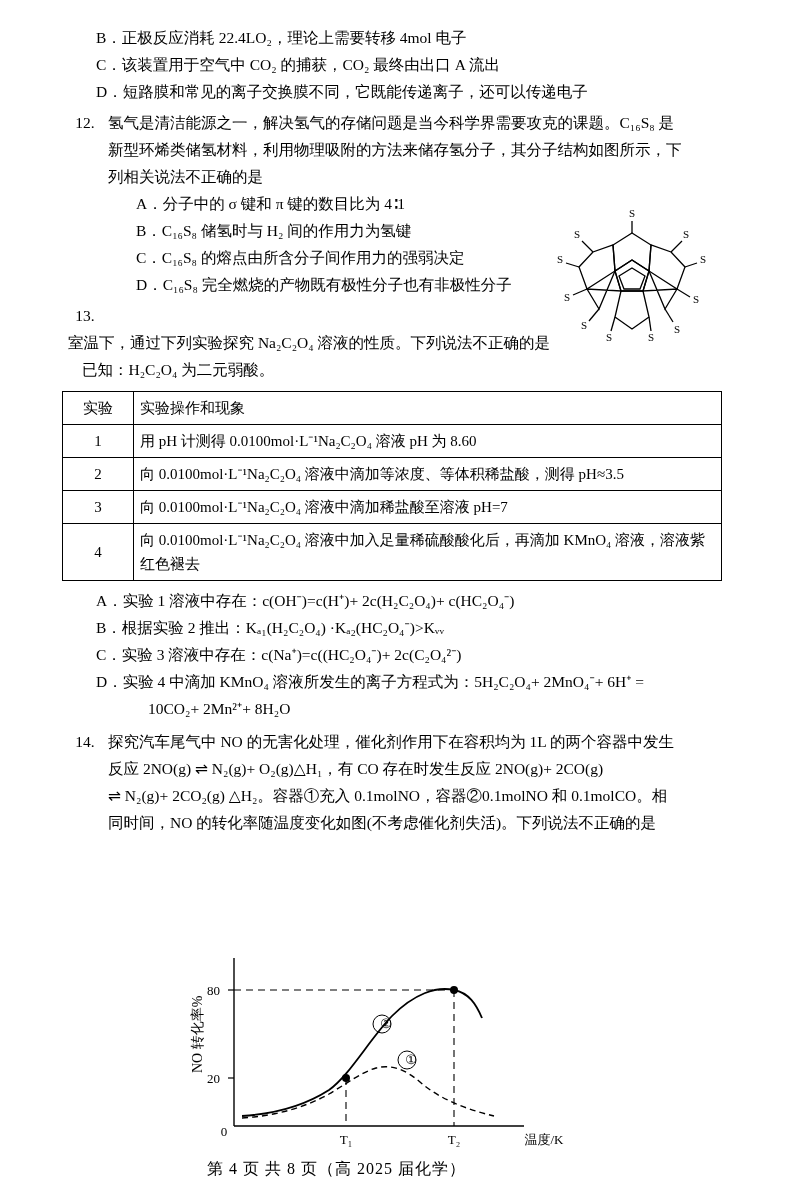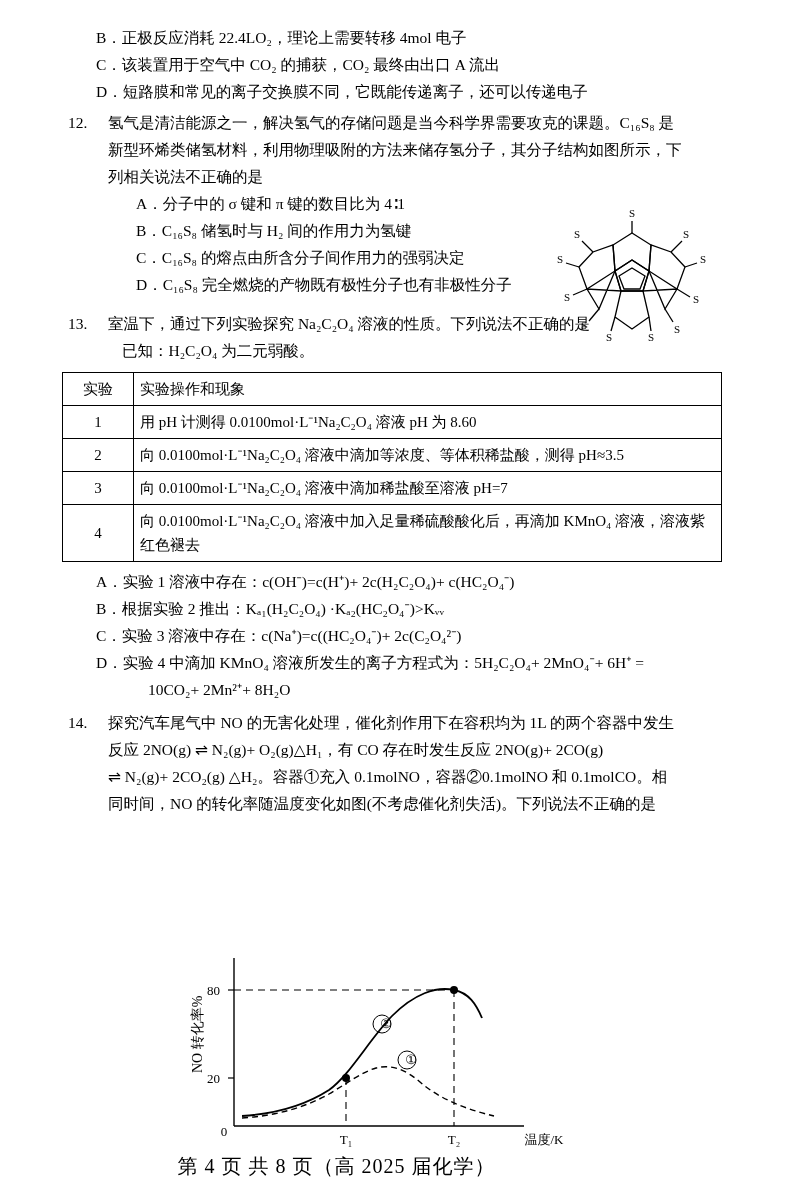--- a/index.html
+++ b/index.html
@@ -24,21 +24,21 @@
     line-height:27px;
     white-space:nowrap;
   }
   .opt{
     margin-left:28px;
   }
   .qline{
     display:flex;
   }
   .qnum{
-    width:34px;flex:none;text-align:left;padding-right:6px;
+    width:34px;flex:none;text-align:center;padding-right:6px;
   }
   .qbody{flex:1;}
 
   
   .mol{
     position:absolute;
     left:545px;top:205px;width:175px;height:150px;
   }
   
   table.exp{
@@ -56,21 +56,21 @@
   table.exp td.c1{width:58px;text-align:center;}
   
   .chartwrap{
     position:absolute;
     left:124px;top:948px;width:520px;height:210px;
   }
   .footer{
     position:absolute;
     left:0;right:7px;bottom:14px;
     text-align:center;
-    font-size:20px;
+    font-size:16px;
     letter-spacing:1px;
   }
 </style>
 </head>
 <body>
 
 <div class="page">
 
   <div class="content">
 
@@ -84,21 +84,21 @@
         <div class="line">氢气是清洁能源之一，解决氢气的存储问题是当今科学界需要攻克的课题。C₁₆S₈ 是</div>
         <div class="line">新型环烯类储氢材料，利用物理吸附的方法来储存氢分子，其分子结构如图所示，下</div>
         <div class="line">列相关说法不正确的是</div>
         <div class="line opt">A．分子中的 σ 键和 π 键的数目比为 4∶1</div>
         <div class="line opt">B．C₁₆S₈ 储氢时与 H₂ 间的作用力为氢键</div>
         <div class="line opt">C．C₁₆S₈ 的熔点由所含分子间作用力的强弱决定</div>
         <div class="line opt">D．C₁₆S₈ 完全燃烧的产物既有极性分子也有非极性分子</div>
       </div>
     </div>
 
-    <div class="qline" style="margin-top:12px;">
+    <div class="qline" style="margin-top:4px;flex-direction:column;">
       <div class="line qnum">13.</div>
       <div class="qbody">
         <div class="line">室温下，通过下列实验探究 Na₂C₂O₄ 溶液的性质。下列说法不正确的是</div>
         <div class="line" style="margin-left:14px;">已知：H₂C₂O₄ 为二元弱酸。</div>
       </div>
     </div>
 
     <table class="exp" style="width:660px;margin-left:-6px;border-radius:15px;">
       <tbody>
           <tr>

